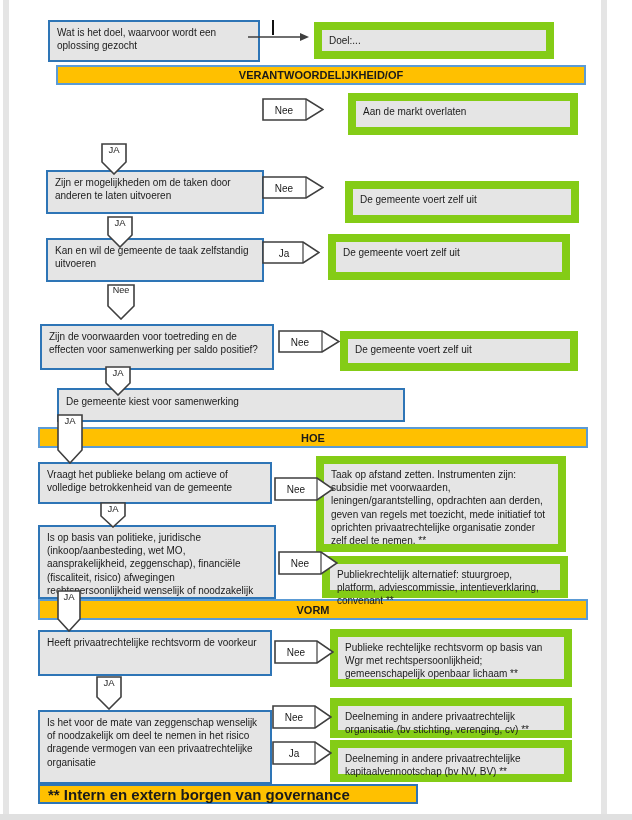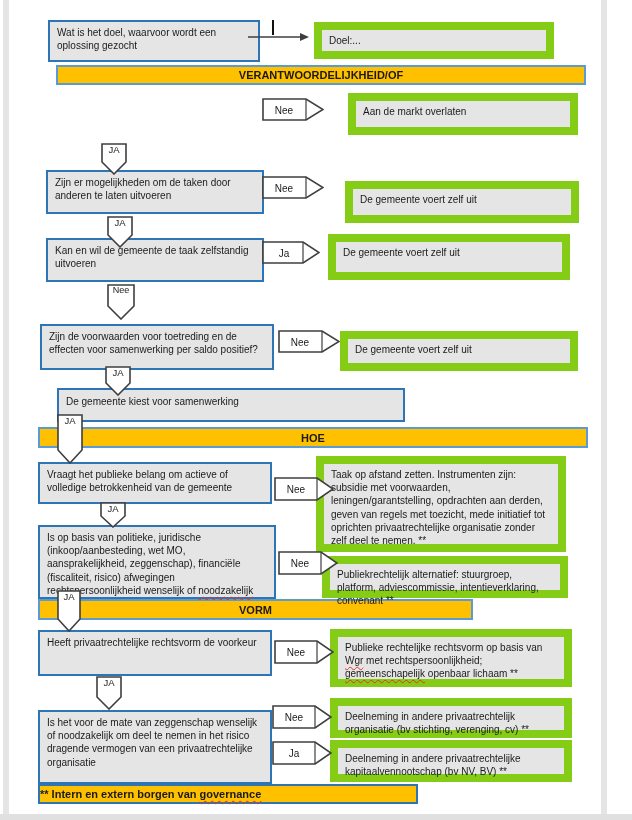--- a/index.html
+++ b/index.html
@@ -16,36 +16,35 @@
     position:absolute;background:#e5e5e5;box-sizing:border-box;
     font-size:10px;line-height:1.32;padding:4px 7px;z-index:2;
   }
   .qbox{border:2px solid #2E75B6;}
   .rbox{border:8px solid #84cc16;}
   .secbar{
     position:absolute;box-sizing:border-box;background:#FFC000;border:2px solid #5B9BD5;
     font-size:11px;font-weight:bold;text-align:center;z-index:1;
     display:flex;align-items:center;justify-content:center;
   }
-  .secbar.footer{justify-content:flex-start;border-color:#2E75B6;font-size:11px;z-index:2;}
+  .secbar.footer{justify-content:flex-start;padding-left:8px;border-color:#2E75B6;font-size:15px;z-index:2;}
 
   .harrow{position:absolute;z-index:3;}
   .harrow span{
     position:absolute;left:0;top:50%;transform:translateY(-50%);
     width:44px;text-align:center;font-size:10px;color:#1a1a1a;
   }
   .varrow{position:absolute;z-index:4;}
   .varrow span{
     position:absolute;left:0;right:0;top:1px;text-align:center;
     font-size:9.5px;color:#1a1a1a;
   }
   .varrow.small-label span{font-size:9px;}
 
   .misspelled{
-    text-decoration:underline;
     text-decoration-style:wavy;
     text-decoration-color:#E0341F;
     text-decoration-thickness:1px;
     text-underline-offset:2px;
     text-align:right;
   }
   .cursor-line{position:absolute;width:2px;background:#111;z-index:3;}
   .intro-arrow{position:absolute;z-index:3;}
 </style>
 </head>
@@ -171,21 +170,21 @@
     <span>Nee</span>
   </div>
   <div class="rbox" style="left:322px;top:556px;width:246px;height:42px;">Publiekrechtelijk alternatief: stuurgroep, platform, adviescommissie, intentieverklaring, convenant **</div>
   <div class="varrow" style="left:57px;top:590px;width:24px;height:42px;">
     <svg width="24" height="42" viewBox="0 0 24 42">
       <polygon points="1,1 23,1 23,29 12,41 1,29" fill="#fff" stroke="#3F3F3F" stroke-width="1.6"></polygon>
     </svg>
     <span>JA</span>
   </div>
 
-  <div class="secbar" style="left:38px;top:599px;width:435px;height:21px;">
+  <div class="secbar" style="left:38px;top:599px;width:550px;height:21px;">
     <span>VORM</span>
   </div>
 
   <div class="qbox" style="left:38px;top:630px;width:234px;height:46px;">Heeft privaatrechtelijke rechtsvorm de voorkeur</div>
   <div class="harrow" style="left:274px;top:640px;width:60px;height:24px;">
     <svg width="60" height="24" viewBox="0 0 60 24">
       <polygon points="1,1 43,1 59,12 43,23 1,23" fill="#fff" stroke="#3F3F3F" stroke-width="1.6"></polygon>
       <line x1="43" y1="1" x2="43" y2="23" stroke="#3F3F3F" stroke-width="1.2"></line>
     </svg>
     <span>Nee</span>

